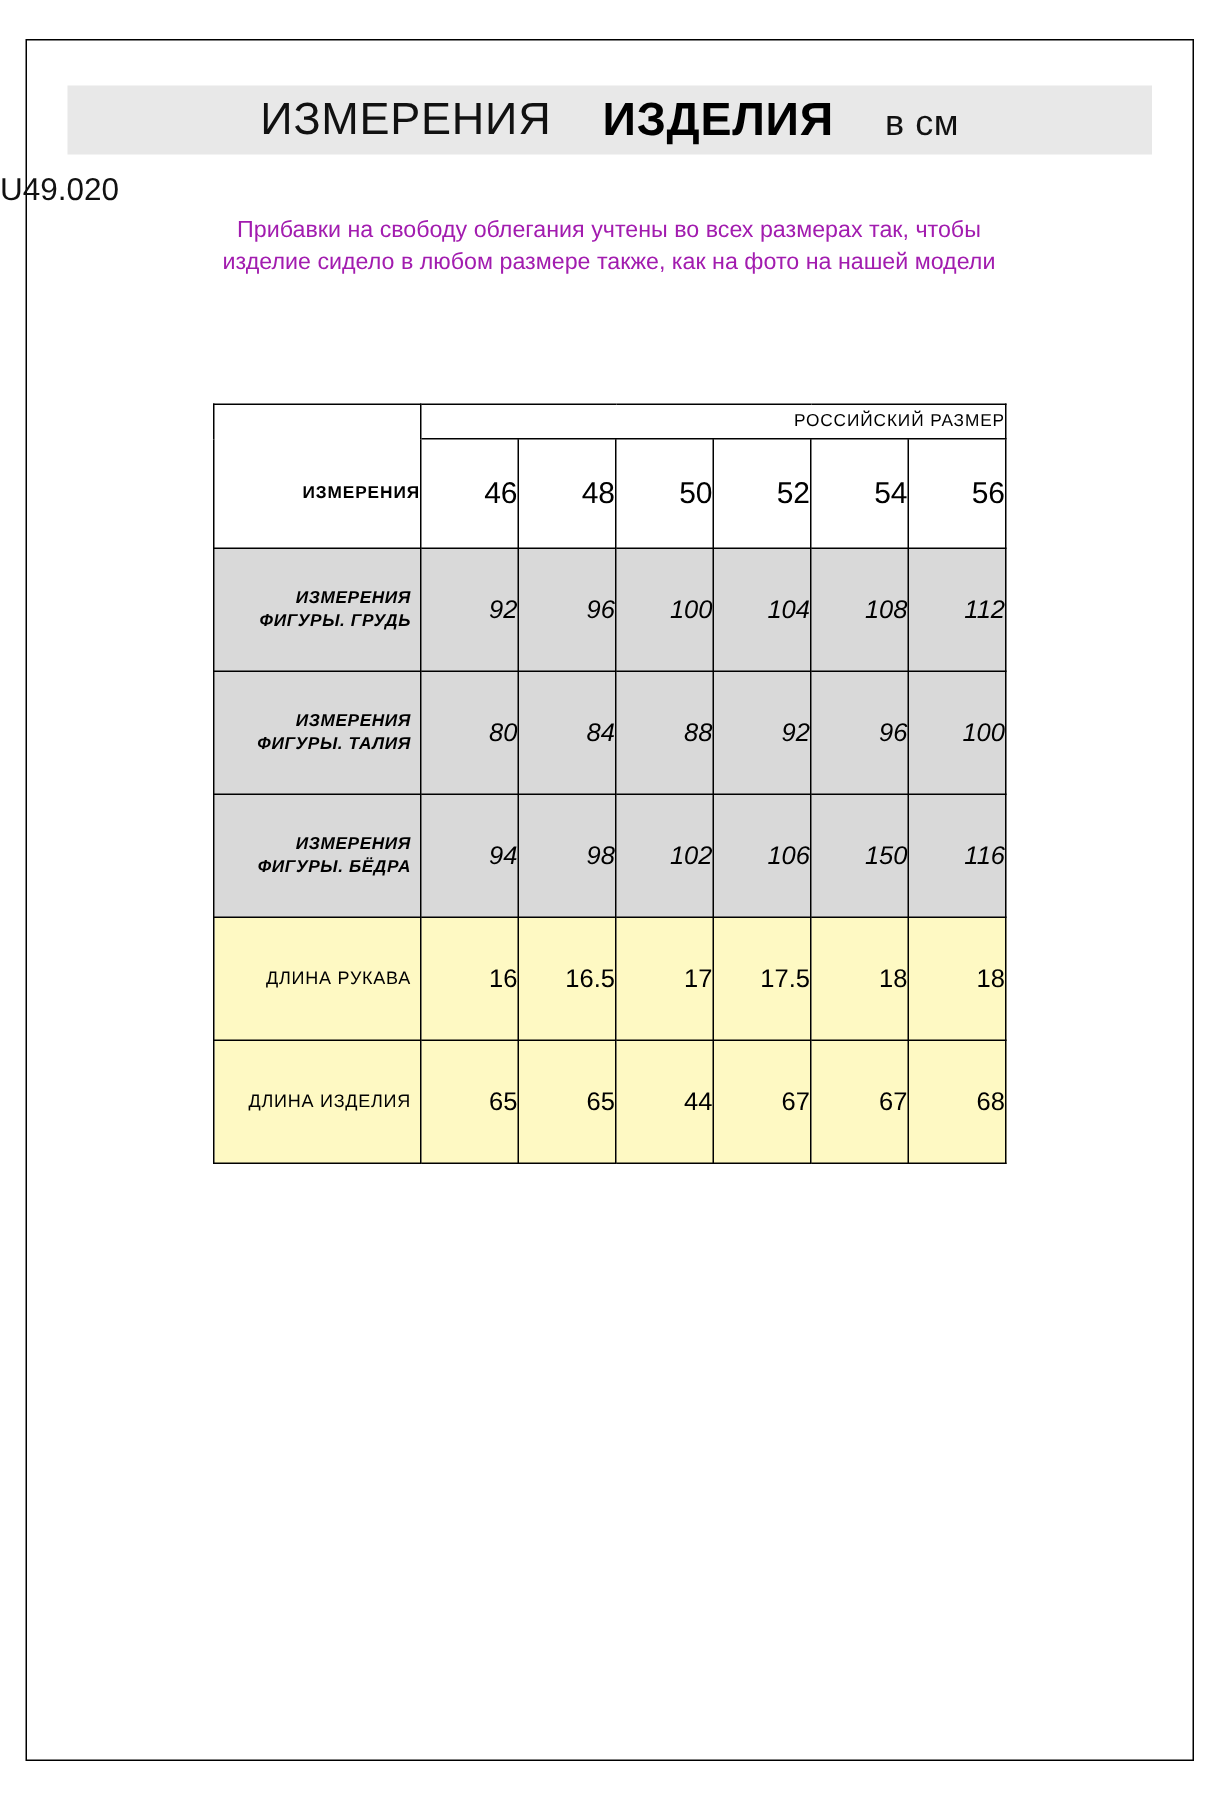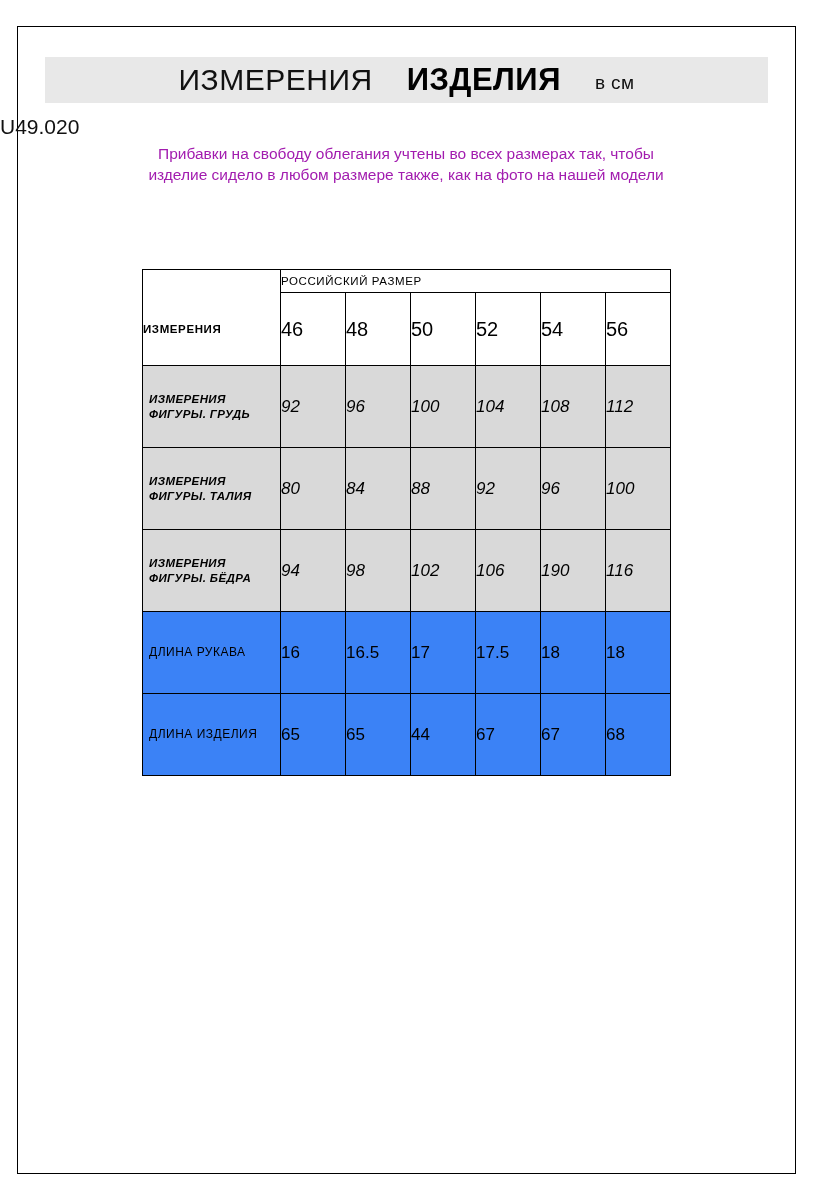--- a/index.html
+++ b/index.html
@@ -53,21 +53,21 @@
     font-weight: 400;
     color: #111;
   }
   .header-band .h-bold {
     font-size: 31px;
     letter-spacing: 0.5px;
     font-weight: 700;
     color: #000;
   }
   .header-band .h-units {
-    font-size: 19px;
+    font-size: 24px;
     font-weight: 400;
     color: #111;
     letter-spacing: 0.4px;
     align-self: center;
     padding-top: 6px;
   }
 
   .article-code {
     position: absolute;
     left: 0;
@@ -93,21 +93,21 @@
     position: absolute;
     left: 142px;
     top: 269px;
     width: 528px;
     border-collapse: collapse;
     table-layout: fixed;
   }
   table.sizes td, table.sizes th {
     border: 1px solid #000000;
     box-sizing: border-box;
-    text-align: left;
+    text-align: right;
     vertical-align: middle;
     padding: 0;
   }
 
   col.c-label { width: 138px; }
   col.c-size { width: 65px; }
 
   .row-head-top td {
     height: 23px;
     font-size: 11.5px;
@@ -142,21 +142,21 @@
     letter-spacing: 0.4px;
     line-height: 15px;
   }
   tr.shaded td.value-cell {
     font-size: 17px;
     font-style: italic;
     font-weight: 400;
   }
 
   tr.plain td {
-    background: #3b82f6;
+    background: #fef9c3;
     height: 82px;
   }
   tr.plain td.label-cell {
     font-size: 12px;
     font-weight: 400;
     letter-spacing: 0.5px;
     line-height: 15px;
   }
   tr.plain td.value-cell {
     font-size: 17px;
@@ -238,21 +238,21 @@
 
       <tr class="shaded">
         <td class="label-cell">
           <span class="lbl-inner">ИЗМЕРЕНИЯ</span>
           <span class="lbl-inner">ФИГУРЫ. БЁДРА</span>
         </td>
         <td class="value-cell">94</td>
         <td class="value-cell">98</td>
         <td class="value-cell">102</td>
         <td class="value-cell">106</td>
-        <td class="value-cell">190</td>
+        <td class="value-cell">150</td>
         <td class="value-cell">116</td>
       </tr>
 
       <tr class="plain">
         <td class="label-cell">
           <span class="lbl-inner">ДЛИНА РУКАВА</span>
         </td>
         <td class="value-cell">16</td>
         <td class="value-cell">16.5</td>
         <td class="value-cell">17</td>

